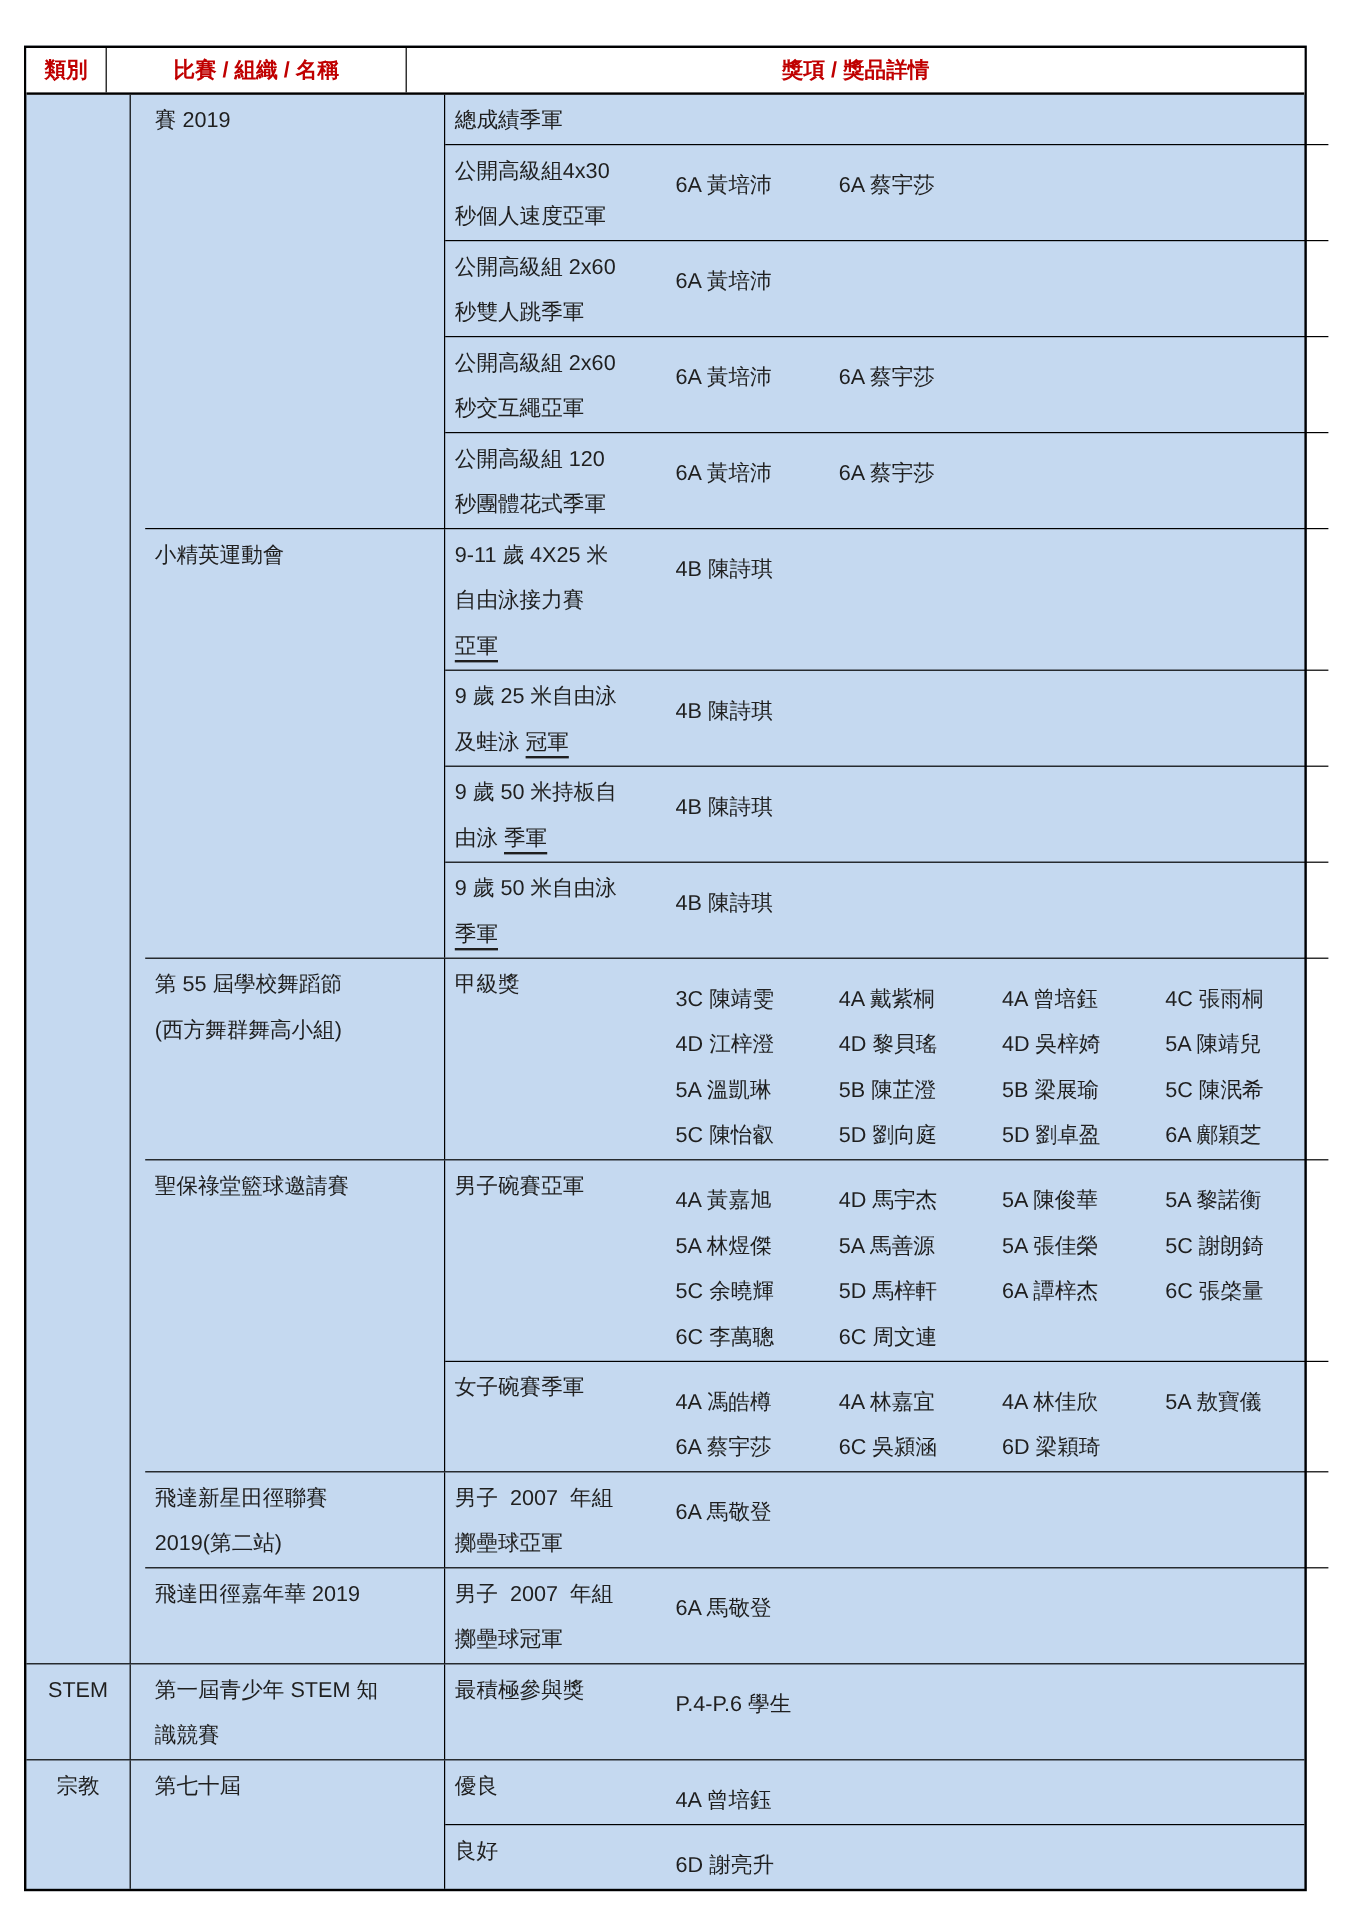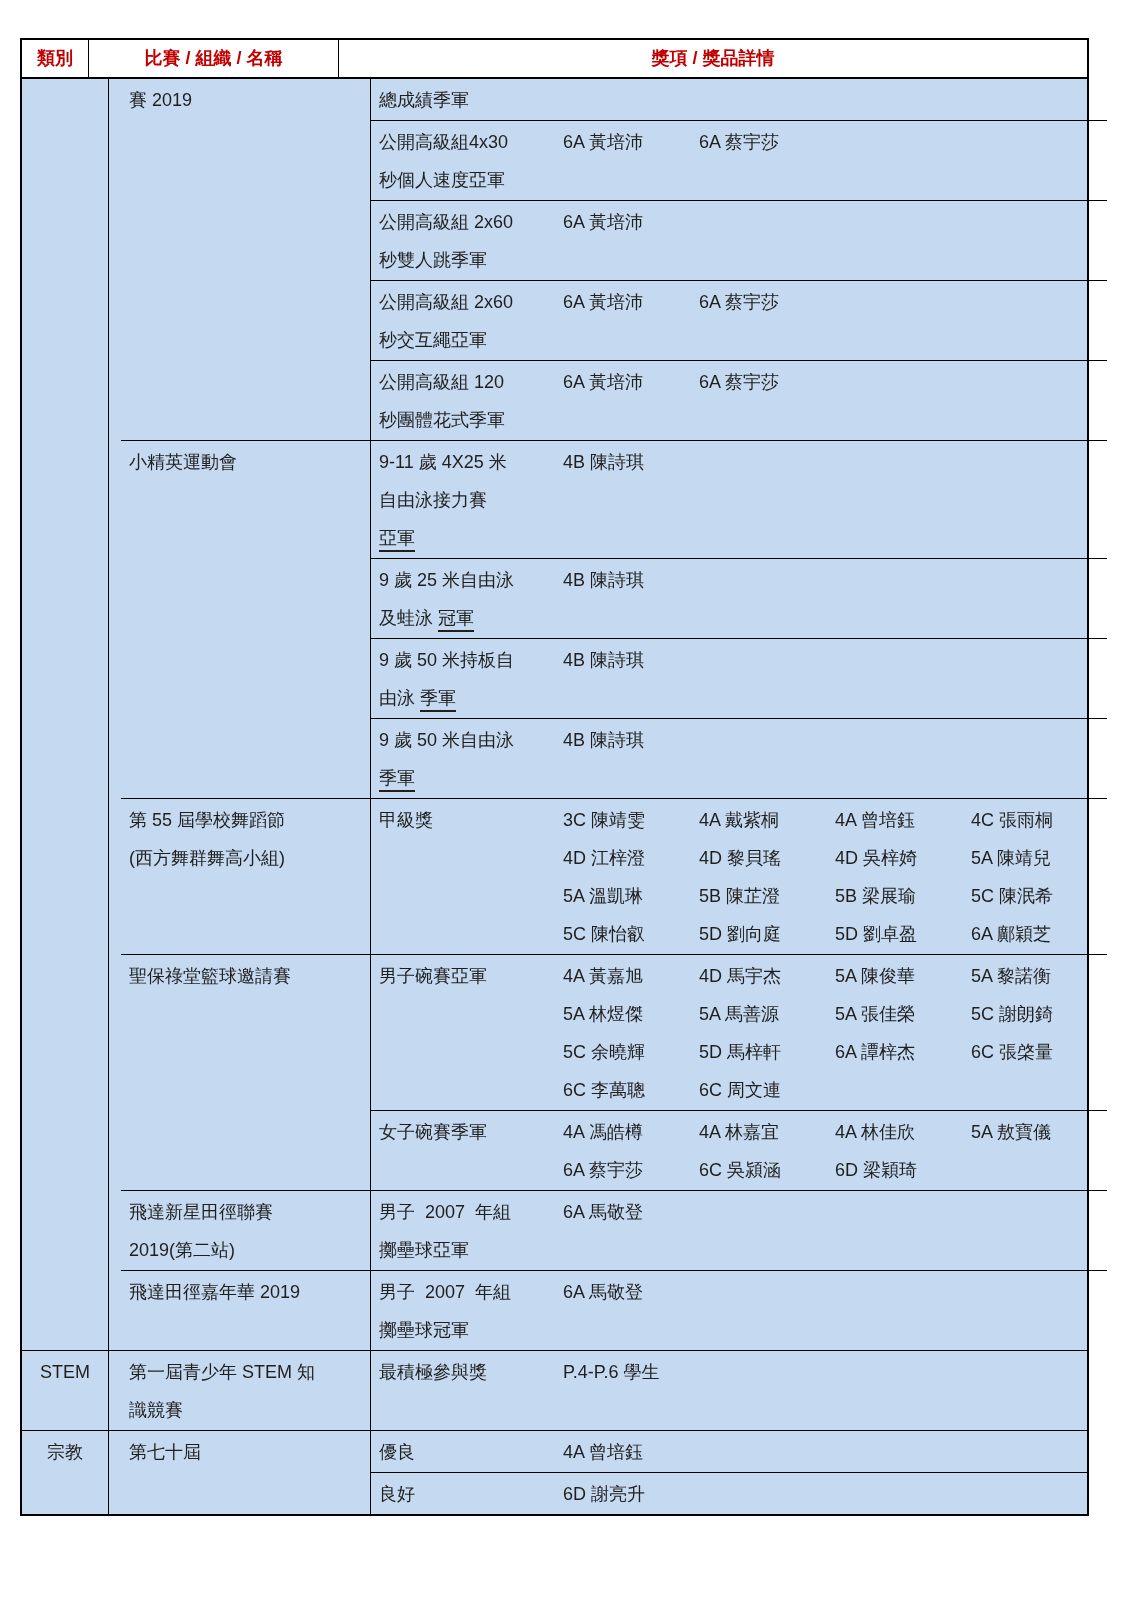--- a/index.html
+++ b/index.html
@@ -54,21 +54,21 @@
   .comp-name {
     width: 250px; flex: none;
     border-right: 1px solid var(--border);
     padding: 2px 8px 1px 8px;
     white-space: pre;
   }
   .awards { flex: 1; display: flex; flex-direction: column; }
   .award-row { display: flex; padding: 2px 0 1px 8px; flex: 1; }
   .award-row + .award-row { border-top: 1px solid var(--border); }
   .award-title { width: 184px; flex: none; white-space: pre; }
-  .names { flex: 1; }
+  .names { flex: 1; margin-top: 12px; }
   .names-line { display: flex; }
   .name { min-width: 136px; white-space: pre; padding-right: 2px; }
   .u {
     text-decoration: underline;
     text-decoration-thickness: 2px;
     text-underline-offset: 6px;
   }
 </style>
 </head>
 <body>

